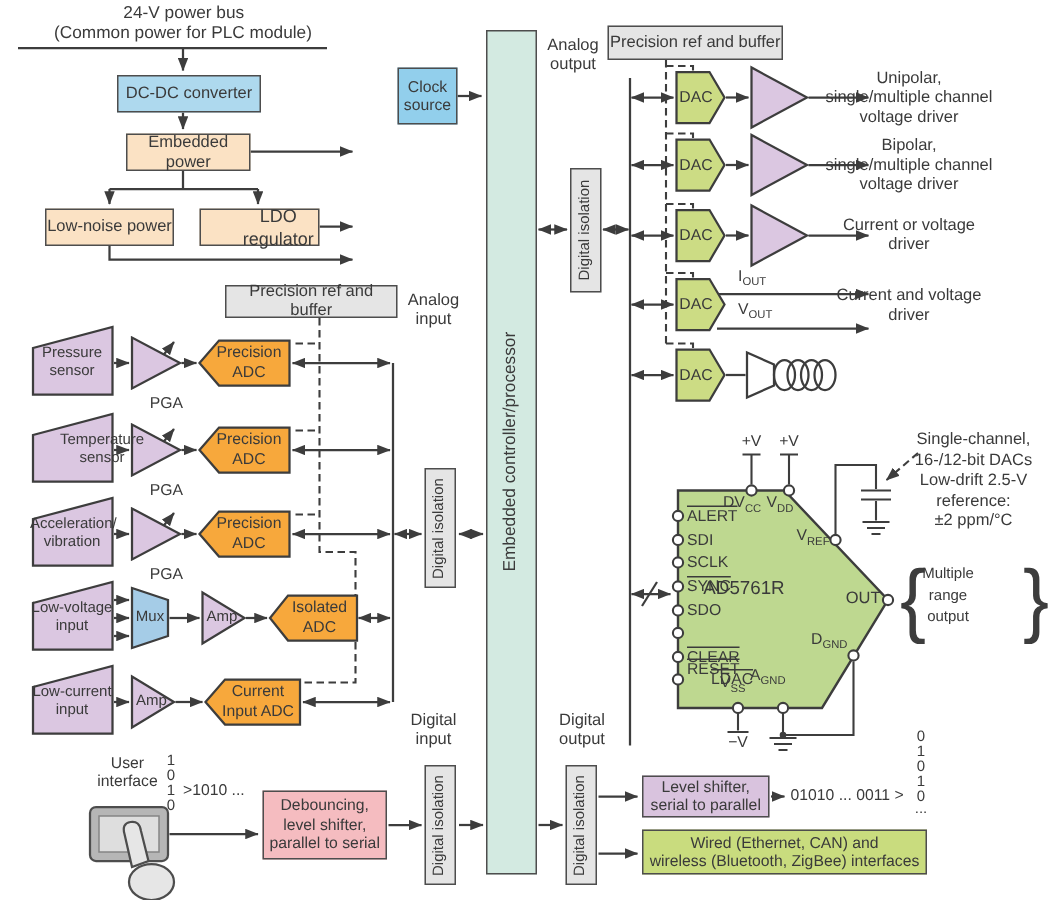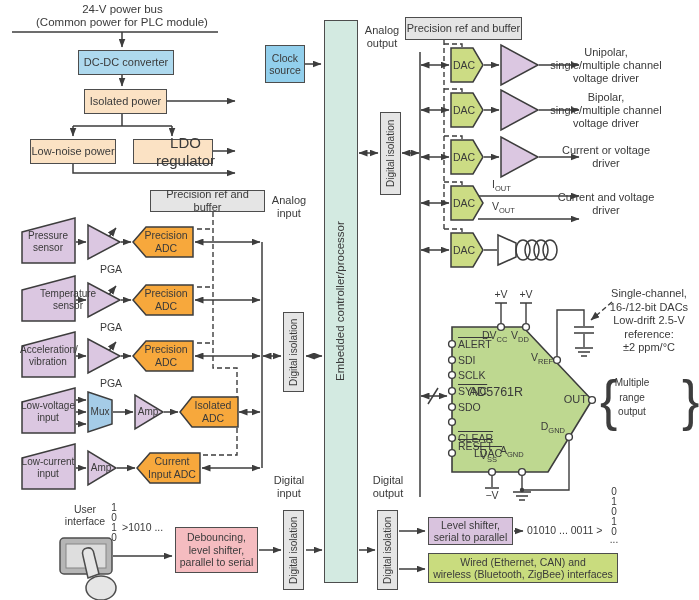--- a/index.html
+++ b/index.html
@@ -196,23 +196,23 @@
     <rect x="60" y="538" width="52" height="36" rx="4" fill="#b6b6b6" stroke="#4d4d4d" stroke-width="1.5"></rect>
     <rect x="66" y="544" width="40" height="24" fill="#dedede" stroke="#858585" stroke-width="1"></rect>
   </g>
   <g fill="#e6e6e6" stroke="#4d4d4d" stroke-width="1.5">
     <path d="M83 556 Q81 549 87 548 Q93 547 94 554 L99 574 L88 578 Z"></path>
     <ellipse cx="101" cy="588" rx="15" ry="12"></ellipse>
   </g>
 </svg>
 
 <div class="box" style="left:78px;top:50px;width:96px;height:25px;background:#aed9ee;font-size:11px;">DC-DC converter</div>
-<div class="box" style="left:84px;top:89px;width:83px;height:25px;background:#fbe2c4;font-size:11px;">Isolated power</div>
+<div class="box" style="left:84px;top:89px;width:83px;height:25px;background:#fbe2c4;font-size:11px;">Embedded power</div>
 <div class="box" style="left:30px;top:139px;width:86px;height:25px;background:#fbe2c4;font-size:11px;">Low-noise power</div>
-<div class="box" style="left:133px;top:139px;width:80px;height:25px;background:#fbe2c4;font-size:15px;padding-left:25px;">LDO regulator</div>
+<div class="box" style="left:133px;top:139px;width:80px;height:25px;background:#fbe2c4;font-size:12px;padding-left:25px;">LDO regulator</div>
 <div class="box pre" style="left:265px;top:45px;width:40px;height:38px;background:#92cfec;font-size:10.5px;">Clock source</div>
 <div class="box vtext" style="left:324px;top:20px;width:34px;height:563px;background:#d3eae1;font-size:11.5px;">Embedded controller/processor</div>
 <div class="box" style="left:405px;top:17px;width:117px;height:23px;background:#e5e5e5;font-size:11px;">Precision ref and buffer</div>
 <div class="box" style="left:150px;top:190px;width:115px;height:22px;background:#e5e5e5;font-size:11px;">Precision ref and buffer</div>
 <div class="box vtext" style="left:380px;top:112px;width:21px;height:83px;background:#e5e5e5;font-size:10px;">Digital isolation</div>
 <div class="box vtext" style="left:283px;top:312px;width:21px;height:80px;background:#e5e5e5;font-size:10px;">Digital isolation</div>
 <div class="box vtext" style="left:283px;top:510px;width:21px;height:80px;background:#e5e5e5;font-size:10px;">Digital isolation</div>
 <div class="box vtext" style="left:377px;top:510px;width:21px;height:80px;background:#e5e5e5;font-size:10px;">Digital isolation</div>
 <div class="box pre" style="left:175px;top:527px;width:83px;height:46px;background:#f5bcc0;font-size:10.5px;">Debouncing,
 level shifter,

